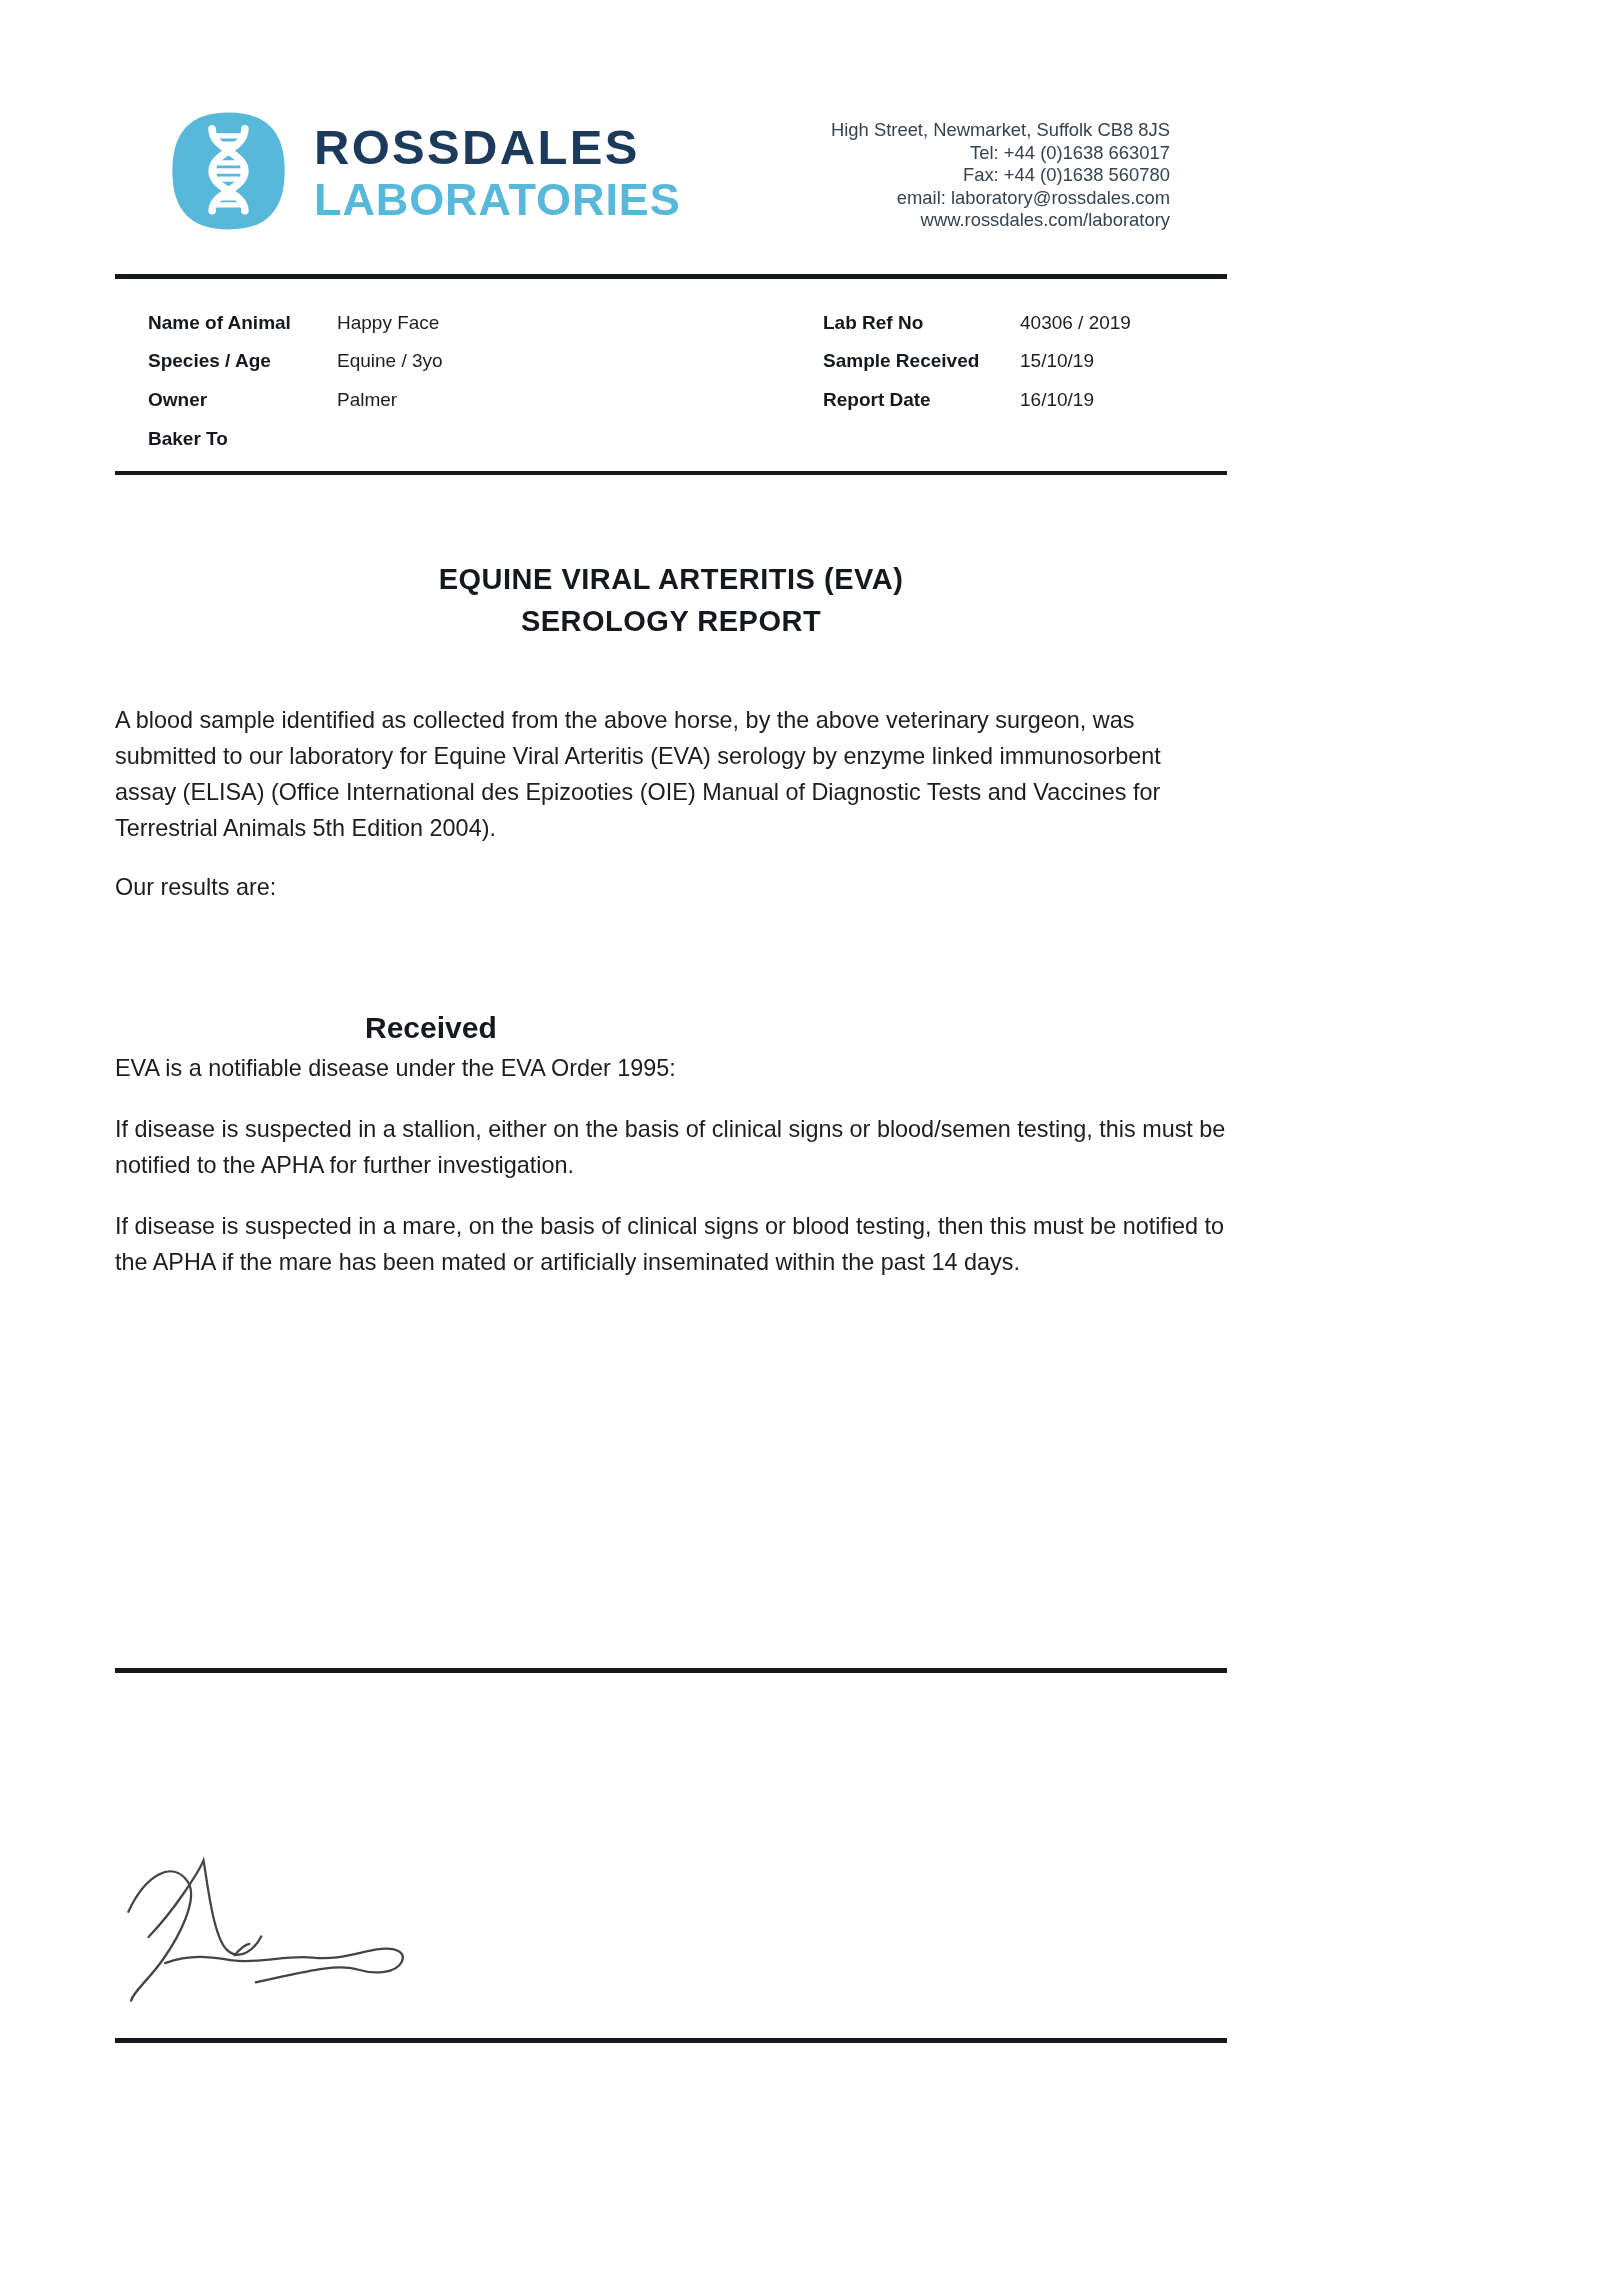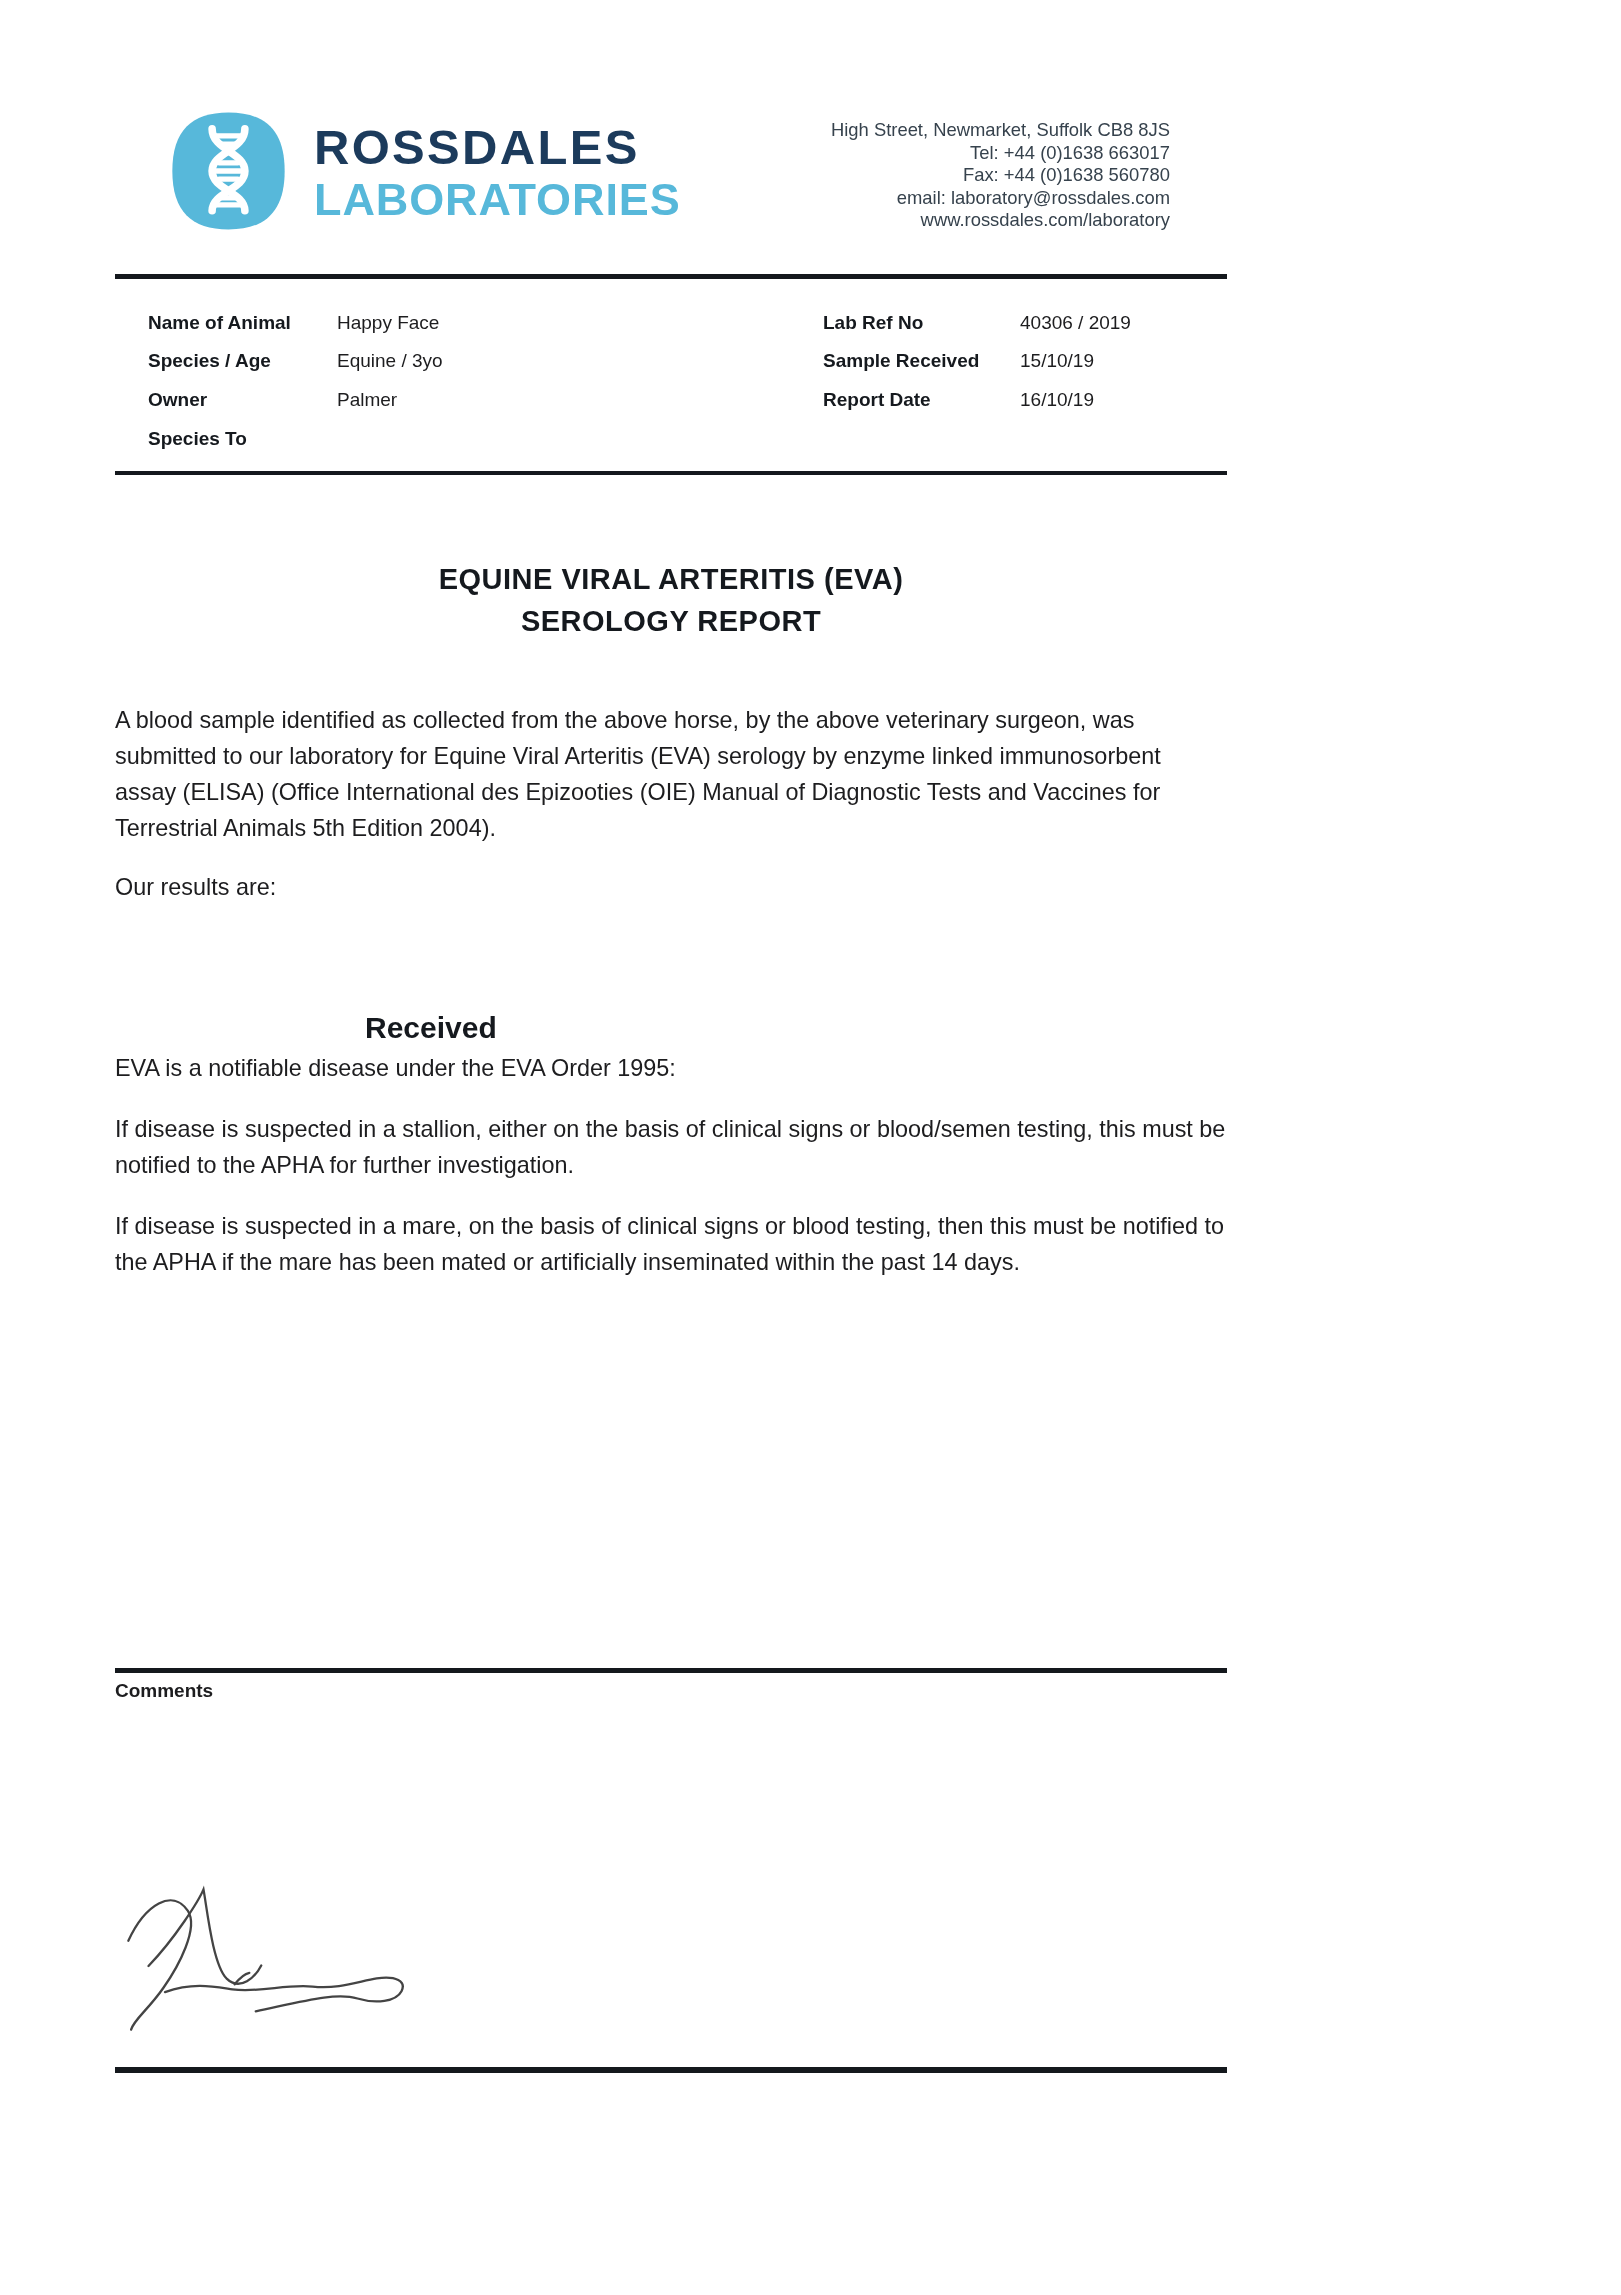--- a/index.html
+++ b/index.html
@@ -153,21 +153,21 @@
         <div class="label">Sample Received</div>
         <div class="value">15/10/19</div>
 
         <div class="label">Owner</div>
         <div class="value">Palmer</div>
         <div class="label">Report Date</div>
         <div class="value">16/10/19</div>
       </div>
 
       <div class="report-to">
-        <div class="label">Species To</div>
+        <div class="label">Baker To</div>
       </div>
     </section>
 
     <div class="rule rule-2"></div>
 
     <section>
       <h1 class="title">
         <div>EQUINE VIRAL ARTERITIS (EVA)</div>
         <div>SEROLOGY REPORT</div>
       </h1>
@@ -177,21 +177,20 @@
       <p class="para results-intro">Our results are:</p>
 
       <div class="result">Received</div>
 
       <p class="para note1">EVA is a notifiable disease under the EVA Order 1995:</p>
       <p class="para note2">If disease is suspected in a stallion, either on the basis of clinical signs or blood/semen testing, this must be notified to the APHA for further investigation.</p>
       <p class="para note3">If disease is suspected in a mare, on the basis of clinical signs or blood testing, then this must be notified to the APHA if the mare has been mated or artificially inseminated within the past 14 days.</p>
     </section>
 
     <div class="rule rule-comments"></div>
-    <div class="comments-label">Comments</div>
 
     <svg class="signature" width="321" height="165" viewBox="0 0 700 360" xmlns="http://www.w3.org/2000/svg" aria-hidden="true">
       <g fill="none" stroke="#2b2b2b" stroke-width="5" stroke-linecap="round" opacity="0.88">
         <path d="M18 150 C55 70 115 35 148 85 C172 122 128 205 95 252 C62 300 30 322 24 344"></path>
         <path d="M62 205 C120 145 172 62 182 38 C190 82 202 200 232 232 C262 262 296 228 308 204"></path>
         <path d="M98 262 C160 240 205 250 245 256 C305 264 362 244 420 250 C478 256 522 238 560 232 C602 226 625 238 614 260 C602 283 558 288 518 276 C470 262 400 282 296 304"></path>
         <path d="M250 245 C262 230 272 222 282 220"></path>
       </g>
     </svg>
 

